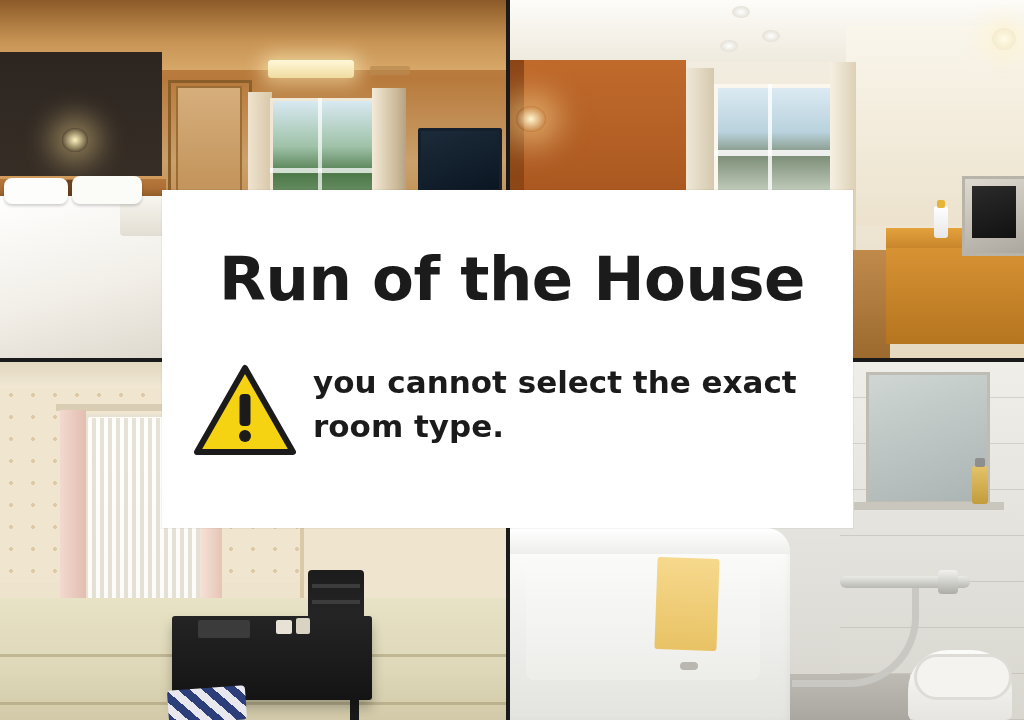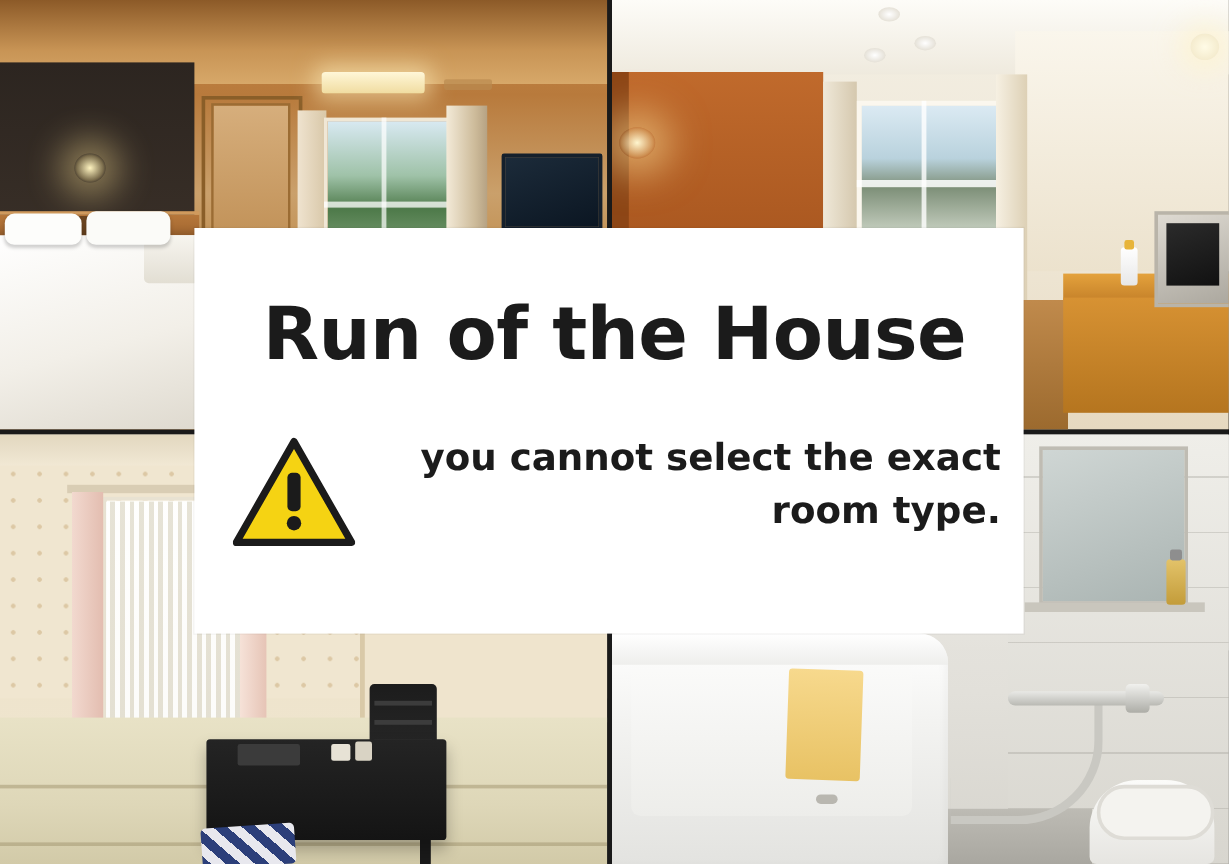--- a/index.html
+++ b/index.html
@@ -440,21 +440,20 @@
     letter-spacing: -0.5px;
   }
   .banner-body {
     position: absolute;
     left: 32px;
     top: 170px;
     width: 640px;
     display: flex;
     align-items: flex-start;
     gap: 17px;
-    text-align: right;
   }
   .warn-icon {
     flex: 0 0 auto;
     width: 102px;
     height: 92px;
     position: relative;
     margin-top: 4px;
   }
   .warn-text {
     flex: 1 1 auto;

